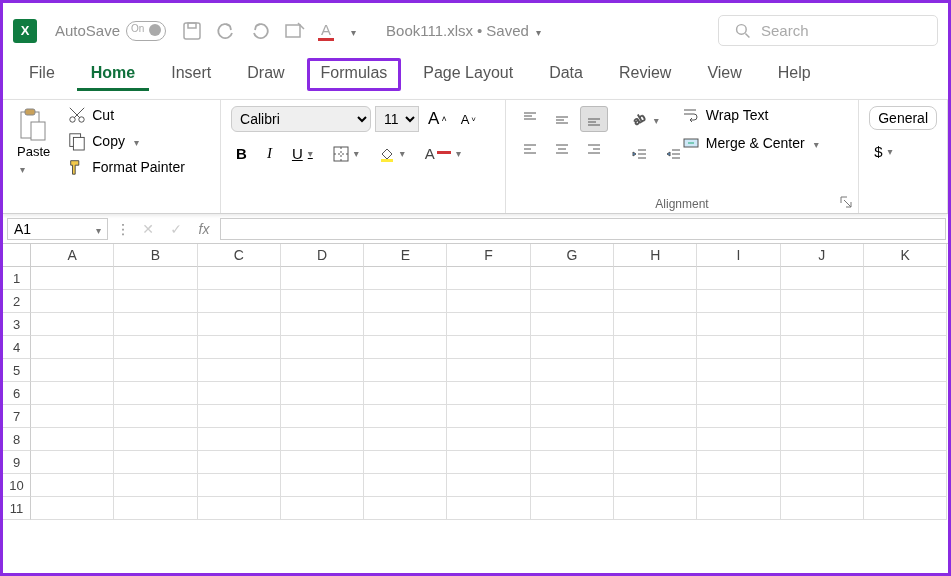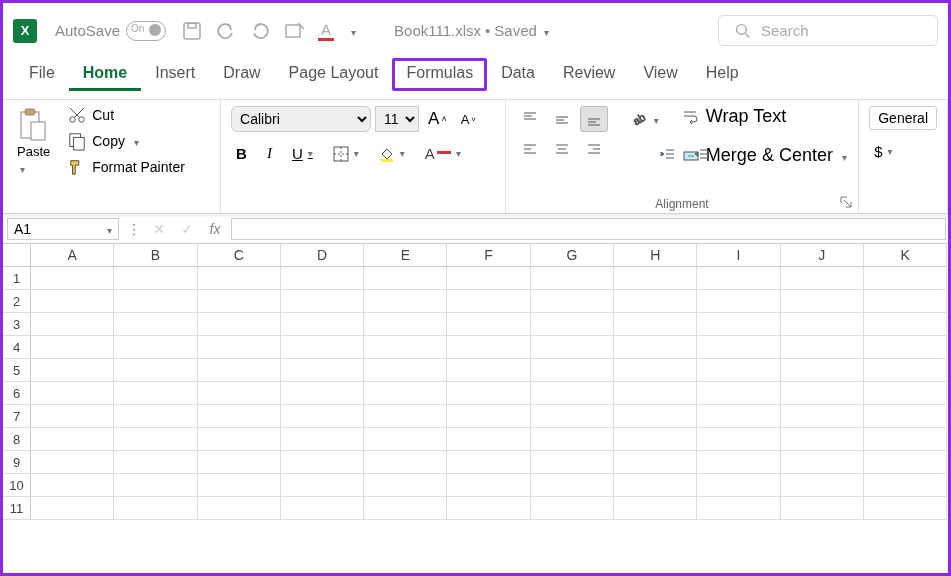--- a/index.html
+++ b/index.html
@@ -4,44 +4,44 @@
 <style>
 * { box-sizing: border-box; margin: 0; padding: 0; font-family: 'Segoe UI', Arial, sans-serif; }
 body { width: 951px; height: 576px; background: #fff; border: 3px solid #8a2be2; overflow: hidden; position: relative; }
 .titlebar { height: 55px; display: flex; align-items: center; padding: 0 10px; color: #8a8a8a; }
 .excel-icon { width: 24px; height: 24px; background: #107c41; border-radius: 3px; display: flex; align-items: center; justify-content: center; color: #fff; font-weight: bold; font-size: 13px; margin-right: 18px; }
 .autosave { display: flex; align-items: center; gap: 6px; font-size: 15px; }
 .switch { width: 40px; height: 20px; border: 1.5px solid #aaa; border-radius: 10px; position: relative; }
 .switch::after { content: ''; width: 12px; height: 12px; background: #aaa; border-radius: 50%; position: absolute; left: 22px; top: 2px; }
 .qat { display: flex; gap: 14px; margin-left: 16px; align-items: center; }
 .qat-icon { width: 20px; height: 20px; color: #aaa; stroke: #aaa; fill: none; }
-.doctitle { margin-left: 38px; font-size: 15px; color: #8a8a8a; display: flex; align-items: center; gap: 4px; }
+.doctitle { margin-left: 30px; font-size: 15px; color: #8a8a8a; display: flex; align-items: center; gap: 4px; }
 .search-box { margin-left: auto; display: flex; align-items: center; gap: 10px; border: 1px solid #ddd; border-radius: 5px; padding: 6px 16px; width: 220px; color: #aaa; font-size: 15px; }
-.tabs { display: flex; gap: 0; padding: 0 12px 8px 12px; font-size: 16px; color: #555; }
+.tabs { display: flex; gap: 8px; padding: 0 12px 8px 12px; font-size: 16px; color: #555; }
 .tab { padding: 6px 14px; cursor: pointer; }
 .tab.active { font-weight: 600; color: #0f703b; border-bottom: 3px solid #0f703b; }
 .tab.highlighted { border: 3px solid #8a2be2; border-radius: 2px; padding: 3px 11px; }
 .ribbon { display: flex; border-top: 1px solid #e0e0e0; border-bottom: 1px solid #d0d0d0; background: #fff; height: 115px; box-shadow: 0 2px 3px rgba(0,0,0,0.08); }
 .group { border-right: 1px solid #e0e0e0; padding: 6px 10px 2px 10px; display: flex; flex-direction: column; justify-content: space-between; }
 .group-label { text-align: center; font-size: 12px; color: #666; padding-top: 4px; position: relative; }
 .launcher { position: absolute; right: -4px; bottom: 3px; width: 12px; height: 12px; }
 .paste-block { display: flex; flex-direction: column; gap: 2px; font-size: 13px; padding: 2px 4px; }
 .clip-actions { display: flex; flex-direction: column; gap: 8px; font-size: 14px; margin-left: 8px; }
 .clip-row { display: flex; align-items: center; gap: 6px; }
 .top-row { display: flex; gap: 4px; align-items: center; }
 .font-select { border: 1px solid #ccc; font-size: 14px; padding: 2px 4px; height: 26px; }
 .font-name { width: 140px; border-radius: 6px; }
 .font-size { width: 44px; }
 .btn { padding: 3px 5px; font-size: 15px; display: inline-flex; align-items: center; gap: 2px; }
 .btn-row { display: flex; gap: 10px; align-items: center; margin-top: 10px; }
 .align-grid { display: grid; grid-template-columns: repeat(3,28px); grid-auto-rows: 26px; gap: 4px; }
 .align-cell { display: flex; align-items: center; justify-content: center; border-radius: 3px; }
 .align-cell.sel { background: #e0e0e0; border: 1px solid #bbb; }
 .formula-bar { display: flex; align-items: center; border-bottom: 1px solid #ccc; height: 30px; font-size: 14px; }
-.name-box { width: 112px; border: 1px solid #ccc; margin: 2px 4px; padding: 2px 6px; display: flex; justify-content: space-between; align-items: center; }
+.name-box { width: 101px; border: 1px solid #ccc; margin: 2px 4px; padding: 2px 6px; display: flex; justify-content: space-between; align-items: center; }
 .fx-btn { width: 28px; text-align: center; color: #888; }
 .fx-input { flex: 1; border: 1px solid #ccc; margin: 2px; padding: 2px 6px; height: 22px; }
 .grid { display: grid; grid-template-columns: 28px repeat(11, 83.3px); grid-auto-rows: 23px; font-size: 14px; color: #444; }
 .cell { border-right: 1px solid #ddd; border-bottom: 1px solid #ddd; display: flex; align-items: center; justify-content: center; }
 .colhdr { background: #fff; border-bottom: 1px solid #ccc; }
 .rowhdr { background: #fff; border-right: 1px solid #ccc; font-size: 13px; }
 .chev::after { content: '▾'; font-size: 10px; margin-left: 3px; color: #777; }
 svg { overflow: visible; }
 </style>
 </head>
@@ -91,22 +91,22 @@
       </svg>
     <span>Search</span>
   </div>
 </div>
 
 <div class="tabs" id="tabs-container">
     <div class="tab">File</div>
     <div class="tab active">Home</div>
     <div class="tab">Insert</div>
     <div class="tab">Draw</div>
+    <div class="tab highlighted">Formulas</div>
     <div class="tab">Page Layout</div>
-    <div class="tab highlighted">Formulas</div>
     <div class="tab">Data</div>
     <div class="tab">Review</div>
     <div class="tab">View</div>
     <div class="tab">Help</div>
   </div>
 
 <div class="ribbon">
 
   <div class="group" style="width:222px">
     <div style="display:flex;gap:6px">
@@ -228,21 +228,21 @@
             </div>
         </div>
       </div>
       <div style="display:flex;gap:6px;margin-top:2px">
         <span class="btn chev">
             <svg width="18" height="18" stroke="#555" fill="none">
               <text x="2" y="12" font-size="11" transform="rotate(-30 8 8)">ab</text>
             </svg>
           </span>
       </div>
-      <div style="display:flex;flex-direction:column;gap:18px;font-size:18px">
+      <div style="display:flex;flex-direction:column;gap:10px;font-size:14px">
         <div class="clip-row">
           <svg width="18" height="18" stroke="#555" fill="none">
               <path d="M2 4 L14 4 M2 8 L12 8 A3 3 0 1 1 12 14 L8 14 M8 14 l2 -2 M8 14 l2 2"></path>
             </svg>
           <span>Wrap Text</span>
         </div>
         <div class="clip-row">
           <svg width="18" height="18" stroke="#555" fill="#cfe8f7">
               <rect x="2" y="5" width="14" height="8"></rect>
               <line x1="6" y1="9" x2="12" y2="9" stroke="#2a7"></line>
@@ -272,21 +272,21 @@
     </div>
     <div class="group-label"><span>Alignment</span>
       <svg class="launcher" viewBox="0 0 12 12" stroke="#777" fill="none">
           <path d="M1 1 L1 7 M1 1 L7 1 M4 4 L11 11 M11 6 L11 11 L6 11"></path>
         </svg>
     </div>
   </div>
 
   <div class="group" style="flex:1">
     <div>
-      <div style="border:1px solid #ccc;border-radius:3px;padding:3px 8px;font-size:14px;display:inline-block"><span>General</span></div>
+      <div style="border:1px solid #ccc;border-radius:8px;padding:3px 8px;font-size:14px;display:inline-block"><span>General</span></div>
       <div class="btn-row">
         <span class="btn chev">$</span>
       </div>
     </div>
     <div class="group-label"></div>
   </div>
 </div>
 
 <div class="formula-bar">
   <div class="name-box">

